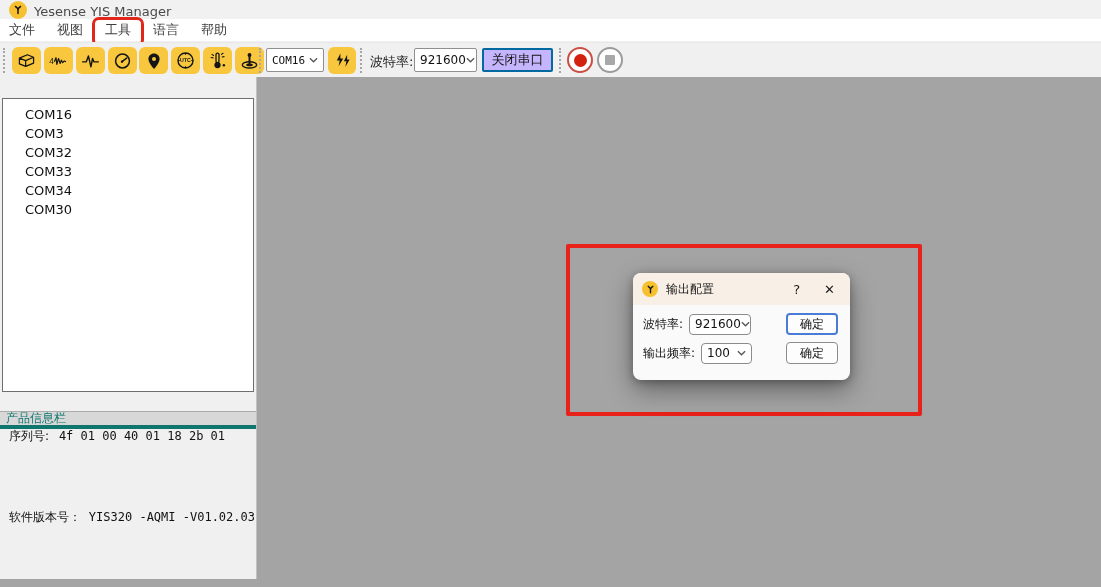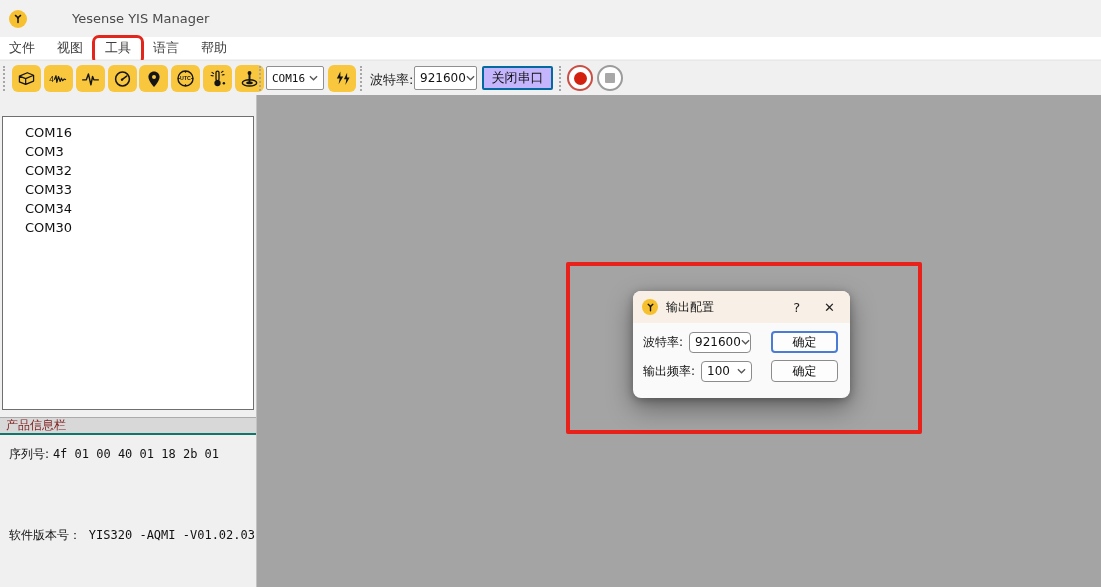--- a/index.html
+++ b/index.html
@@ -1,20 +1,20 @@
 <!DOCTYPE html>
 <html><head>
 <meta charset="utf-8">
 <style>
   * { box-sizing: border-box; margin: 0; padding: 0; }
   html,body { width:1101px; height:587px; overflow:hidden; }
   body { font-family:"DejaVu Sans","Liberation Sans",sans-serif; background:#a4a4a4; position:relative; }
 
   
-  .titlebar { height:37px; background:#f1f1f1; display:flex; align-items:center;gap:38px; }
+  .titlebar { height:19px; background:#f1f1f1; display:flex; align-items:flex-end; }
   .app-icon { width:18px; height:18px; border-radius:50%; background:#f6c02e; margin:0 7px 0 9px;
               display:flex; align-items:center; justify-content:center; flex:none; }
   .app-title { font-size:13px; color:#4a4a4a; }
 
   
   .menubar { height:23px; background:#ffffff; display:flex; align-items:center; border-bottom:1px solid #f2f2f2; }
   .menu-item { font-size:13px; color:#3e3e3e; padding:2px 9px; margin-left:4px; position:relative; }
   .menu-item:first-child { margin-left:0; }
   .red-menu-box { position:absolute; inset:-2px -4px -6px -4px; border:3px solid #e2261c; border-radius:7px; pointer-events:none; }
 
@@ -40,23 +40,23 @@
   
   .main { display:flex; height:502px; }
   .dock { width:257px; flex:none; background:#f0f0f0; position:relative; border-right:1px solid #c2c2c2; }
   .dock-header { position:absolute; top:3px; left:2px; right:2px; height:18px; background:#eeeeee;
                  border:1px solid #b2b2b2; display:flex; align-items:center; padding:0 5px; }
   .dock-header-title { font-size:12px; color:#1c1c1c; flex:1; }
   .dock-hbtn { width:16px; height:14px; display:flex; align-items:center; justify-content:center; margin-left:6px; }
   .port-list { position:absolute; top:21px; left:2px; right:2px; height:294px; background:#fff;
                border:1px solid #6f6f6f; padding-top:6px; overflow:hidden; }
   .port-item { height:19px; line-height:19px; padding-left:22px; font-size:13px; color:#101010; }
-  .info-header { position:absolute; top:322px; left:0; right:0; height:18px; background:#d8d8d8;
-                 border-top:1px solid #ababab; border-bottom:2px solid #0f766e; display:flex; align-items:center;
-                 padding-left:6px; font-size:12px; color:#7f1d1d; }
+  .info-header { position:absolute; top:334px; left:0; right:0; height:18px; background:#d8d8d8;
+                 border-top:1px solid #ababab; border-bottom:4px solid #0f766e; display:flex; align-items:center;
+                 padding-left:6px; font-size:12px; color:#0f766e; }
   .info-row { position:absolute; left:9px; font-size:12px; color:#111; white-space:nowrap; }
   .mono { font-family:"DejaVu Sans Mono","Liberation Mono",monospace; font-size:12px; }
 
   .workspace { flex:1; position:relative; background:#a4a4a4; }
 
   
   .red-rect { position:absolute; left:309px; top:167px; width:356px; height:172px;
               border:4px solid #e8211a; border-radius:2px; }
 
   
@@ -67,21 +67,21 @@
   .dialog-icon { width:16px; height:16px; border-radius:50%; background:#f6c02e; display:flex;
                  align-items:center; justify-content:center; flex:none; }
   .dialog-title { font-size:12px; color:#151515; margin-left:8px; }
   .dialog-help { margin-left:auto; font-size:13px; color:#222; padding:0 6px; }
   .dialog-close { font-size:13px; color:#222; padding:0 4px; margin-left:14px; margin-right:2px; }
   .drow { position:absolute; left:10px; right:12px; height:22px; display:flex; align-items:center; }
   .drow-1 { top:40px; } .drow-2 { top:69px; }
   .dlabel { font-size:12px; color:#111; }
   .dcombo { height:21px; margin-left:6px; border-radius:4px; border:1px solid #8c8c8c; }
   .dcombo-baud { width:62px; } .dcombo-freq { width:51px; }
-  .dbtn { height:22px; width:67px; margin-left:auto; background:#fdfdfd; border-radius:4px;
+  .dbtn { height:22px; width:52px; margin-left:auto; background:#fdfdfd; border-radius:4px;
           font-size:12px; color:#111; display:flex; align-items:center; justify-content:center; }
   .dbtn-default { border:2px solid #4a7cd6; }
   .dbtn-normal { border:1px solid #8c8c8c; }
   .chev { flex:none; }
 </style>
 </head>
 <body>
 
 <div class="titlebar">
   <span class="app-icon">
@@ -207,21 +207,21 @@
       <div class="port-item">COM34</div>
       <div class="port-item">COM30</div>
     </div>
 
     <div class="info-header">
       <span>产品信息栏</span>
     </div>
 
     <div class="info-row" style="top:351px">
       <span>序列号:</span>
-      <span class="mono" style="">4f 01 00 40 01 18 2b 01</span>
+      <span class="mono" style="margin-left:6px">4f 01 00 40 01 18 2b 01</span>
     </div>
     <div class="info-row" style="top:432px">
       <span>软件版本号：</span>
       <span class="mono" style="margin-left:4px">YIS320 -AQMI -V01.02.03;</span>
     </div>
   </div>
 
   <div class="workspace">
 
     <div class="red-rect"></div>

